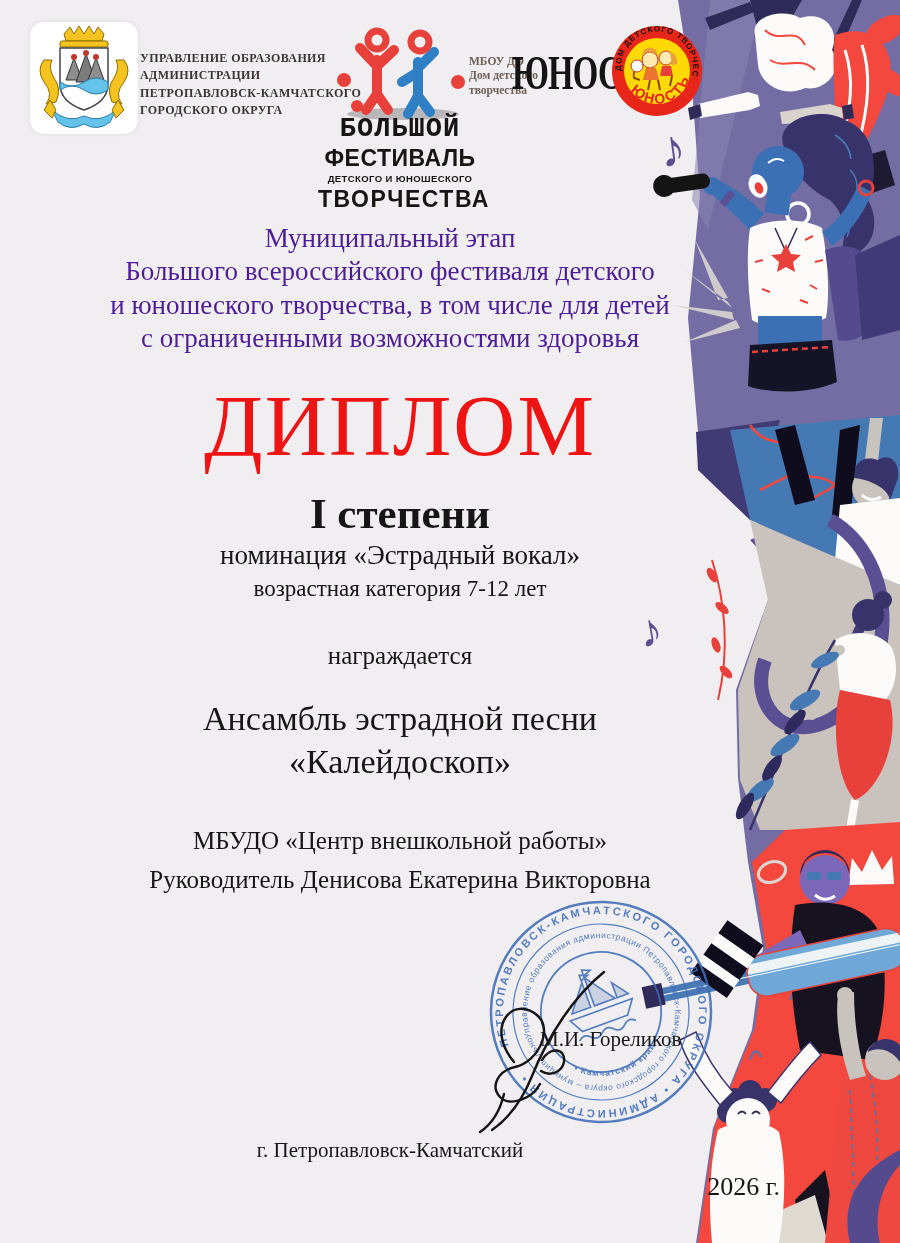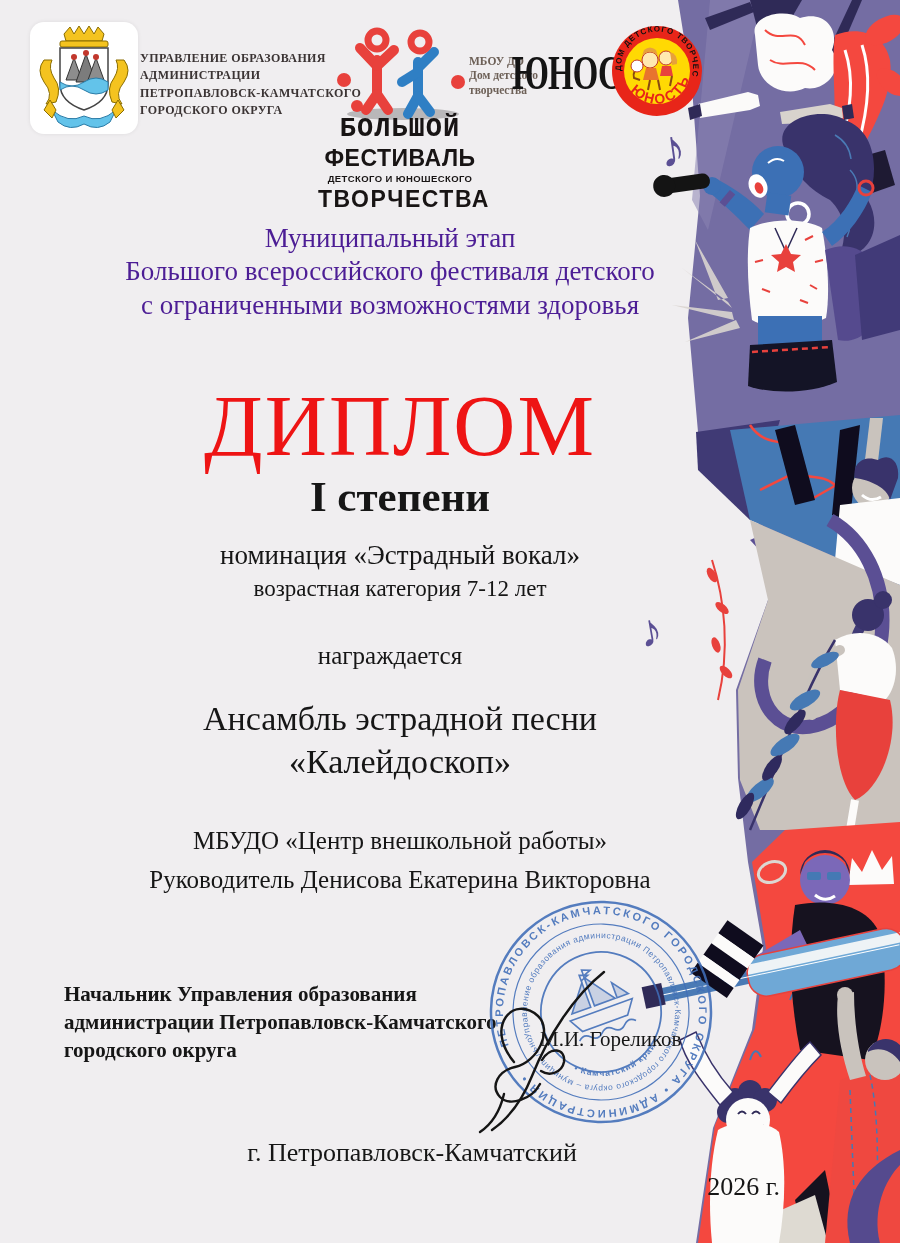--- a/index.html
+++ b/index.html
@@ -19,32 +19,32 @@
   .fw3{font-size:9.5px;letter-spacing:.4px;margin-top:4px;}
   .fw4{font-size:23px;letter-spacing:1.5px;margin-top:4px;}
   .mbou{left:455px;top:54px;width:100px;font-size:11.5px;line-height:1.25;color:#6d6057;font-weight:bold;margin-left:14px;}
   .yunost-word{left:512px;top:44px;font-size:40px;font-weight:bold;color:#141414;
                transform:scale(.82,1.22);transform-origin:left top;letter-spacing:-1px;}
   .badge{left:610px;top:24px;z-index:5;}
   
   .ctext{left:0;width:780px;text-align:center;}
   .intro{top:222px;font-size:27px;line-height:1.24;color:#4c1d95;}
   .diplom{top:376px;left:10px;font-size:86px;color:#ee1414;letter-spacing:2px;}
-  .degree{top:472px;left:10px;font-size:43px;font-weight:bold;}
+  .degree{top:489px;left:10px;font-size:43px;font-weight:bold;}
   .nomin{top:540px;left:10px;font-size:27px;}
   .agecat{top:576px;left:10px;font-size:23px;}
-  .award{top:642px;left:0;font-size:25px;}
+  .award{top:642px;left:10px;font-size:25px;}
   .name{top:698px;left:10px;font-size:34px;line-height:1.25;}
   .org{top:822px;left:10px;font-size:25px;line-height:1.55;}
   
   .signer-title{left:64px;top:981px;width:460px;font-size:21px;font-weight:bold;line-height:1.33;text-align:left;}
   .stamp{left:481px;top:892px;z-index:3;}
   .autograph{left:452px;top:966px;z-index:4;}
   .signer-name{left:540px;top:1027px;font-size:21px;z-index:5;}
-  .footer-city{top:1138px;left:0;width:780px;text-align:center;font-size:26px;padding-left:22px;}
+  .footer-city{top:1138px;left:0;width:780px;text-align:center;font-size:21px;}
   .footer-year{top:1172px;left:0;width:780px;text-align:right;font-size:26px;}
   .art{left:600px;top:0;z-index:1;}
   .z2{z-index:2;}
 </style>
 </head>
 <body>
 
 <div class="page">
 
   <svg class="abs art" width="300" height="1243" viewBox="0 0 300 1243" aria-hidden="true">
@@ -280,44 +280,40 @@
         <path d="M52,42 h9 l2,10 h-13 Z" fill="#e8413c"></path>
         <path d="M30,44 q-8,2 -6,10 l6,2 M62,52 l-2,10 M40,56 l-2,10 M48,56 l2,10" stroke="#8a4a10" stroke-width="2" fill="none"></path>
         <circle cx="27" cy="42" r="6" fill="#fff" stroke="#c2372c" stroke-width="1"></circle>
       </g>
     </svg>
   </div>
 
   <div class="abs ctext intro z2">
     <div>Муниципальный этап</div>
     <div>Большого всероссийского фестиваля детского</div>
+    <div>и юношеского творчества, в том числе для детей</div>
     <div>с ограниченными возможностями здоровья</div>
   </div>
 
   <div class="abs ctext diplom z2">ДИПЛОМ</div>
   <div class="abs ctext degree z2">I степени</div>
   <div class="abs ctext nomin z2">номинация «Эстрадный вокал»</div>
   <div class="abs ctext agecat z2">возрастная категория 7-12 лет</div>
   <div class="abs ctext award z2">награждается</div>
 
   <div class="abs ctext name z2">
     <div>Ансамбль эстрадной песни</div>
     <div>«Калейдоскоп»</div>
   </div>
 
   <div class="abs ctext org z2">
     <div>МБУДО «Центр внешкольной работы»</div>
     <div>Руководитель Денисова Екатерина Викторовна</div>
   </div>
 
-  <div class="abs signer-title z2">
-    <div>Начальник  Управления образования</div>
-    <div>администрации Петропавловск-Камчатского</div>
-    <div>городского округа</div>
-  </div>
 
   <div class="abs stamp">
     <svg width="240" height="240" viewBox="0 0 240 240">
       <g transform="rotate(-20 120 120)" opacity=".88">
         <circle cx="120" cy="120" r="110" fill="none" stroke="#3f6db8" stroke-width="2.5"></circle>
         <circle cx="120" cy="120" r="88" fill="none" stroke="#3f6db8" stroke-width="1.2"></circle>
         <circle cx="120" cy="120" r="60" fill="none" stroke="#3f6db8" stroke-width="1.8"></circle>
         <defs>
           <path id="stampOuter" d="M 120,120 m -98,0 a 98,98 0 1,1 196,0 a 98,98 0 1,1 -196,0"></path>
           <path id="stampMid" d="M 120,120 m -74,0 a 74,74 0 1,1 148,0 a 74,74 0 1,1 -148,0"></path>

